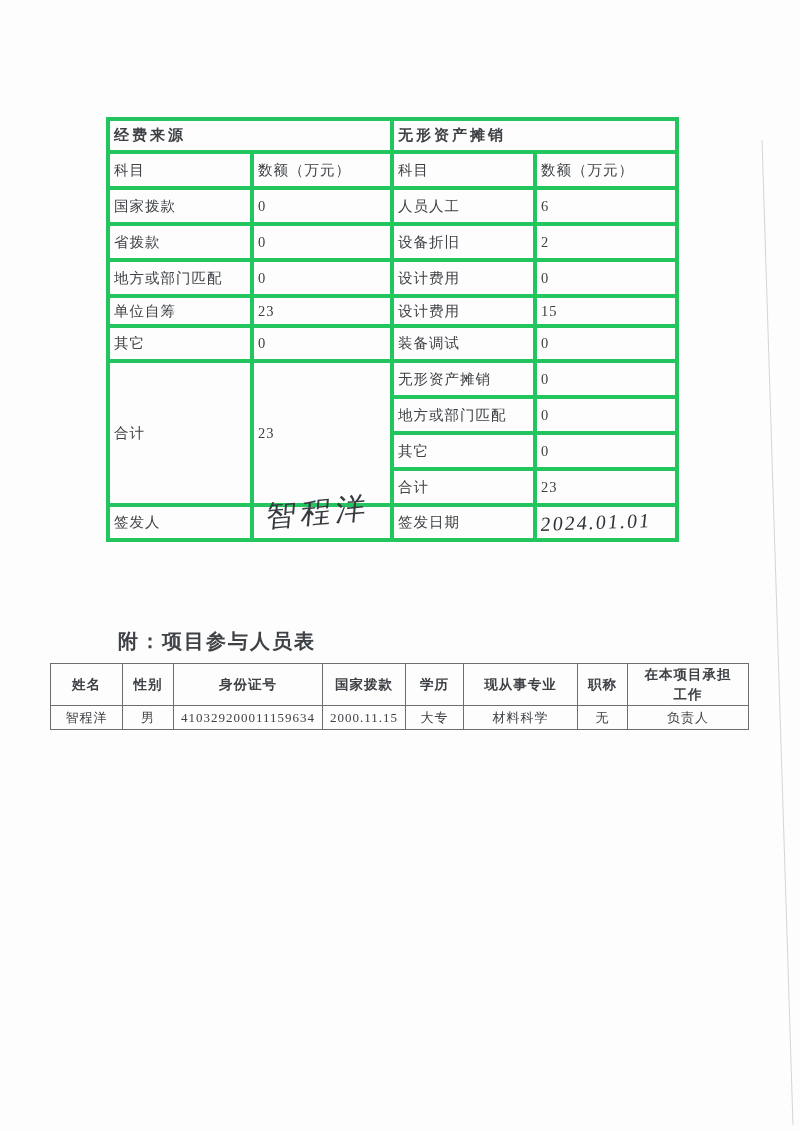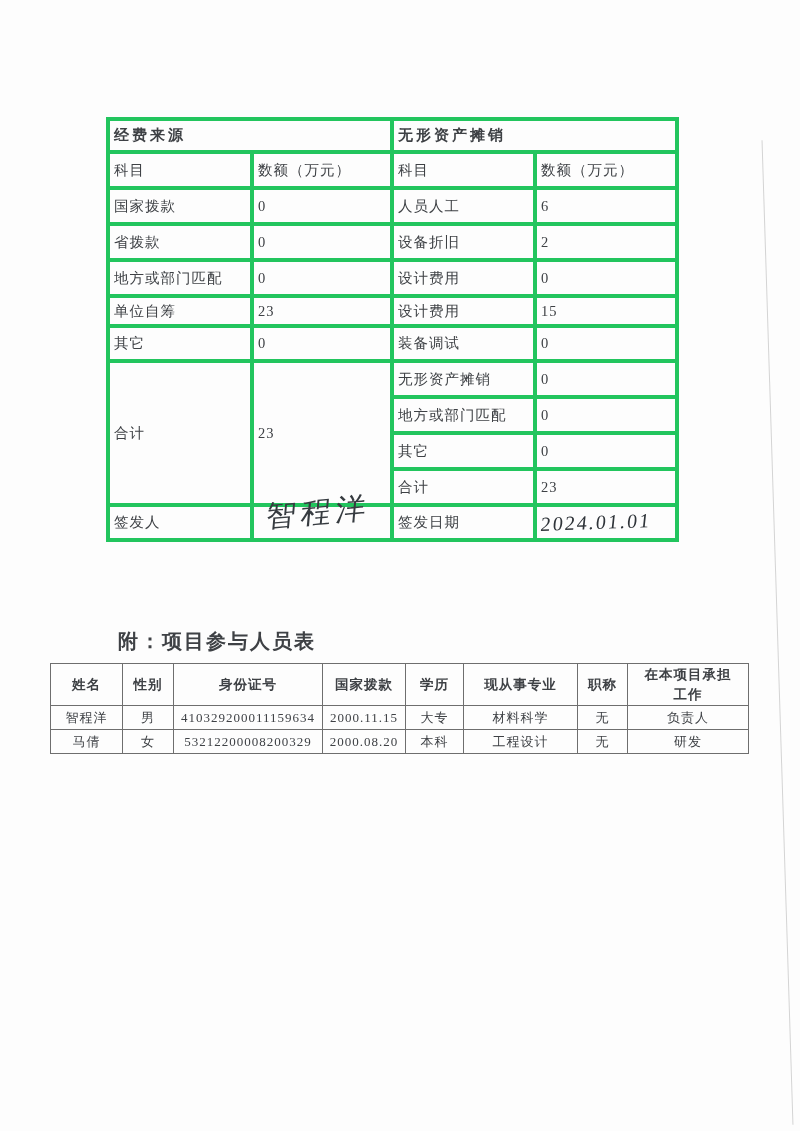--- a/index.html
+++ b/index.html
@@ -177,28 +177,18 @@
       <tr class="data-row">
         <td>智程洋</td>
         <td>男</td>
         <td class="idnum">410329200011159634</td>
         <td>2000.11.15</td>
         <td>大专</td>
         <td>材料科学</td>
         <td>无</td>
         <td>负责人</td>
       </tr>
-      <tr class="data-row">
-        <td>马倩</td>
-        <td>女</td>
-        <td class="idnum">53212200008200329</td>
-        <td>2000.08.20</td>
-        <td>本科</td>
-        <td>工程设计</td>
-        <td>无</td>
-        <td>研发</td>
-      </tr>
     </tbody>
   </table>
 
   <div class="page-edge"></div>
 
 </div>
 
 </body></html>

